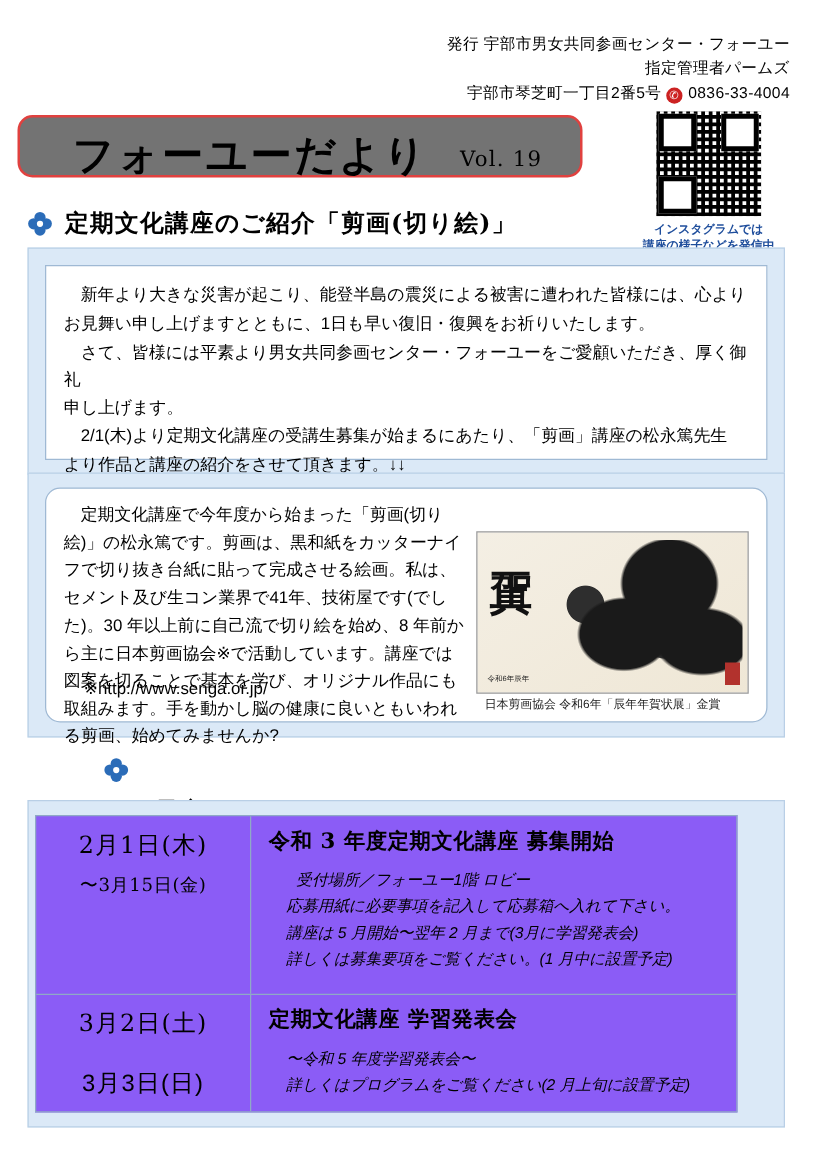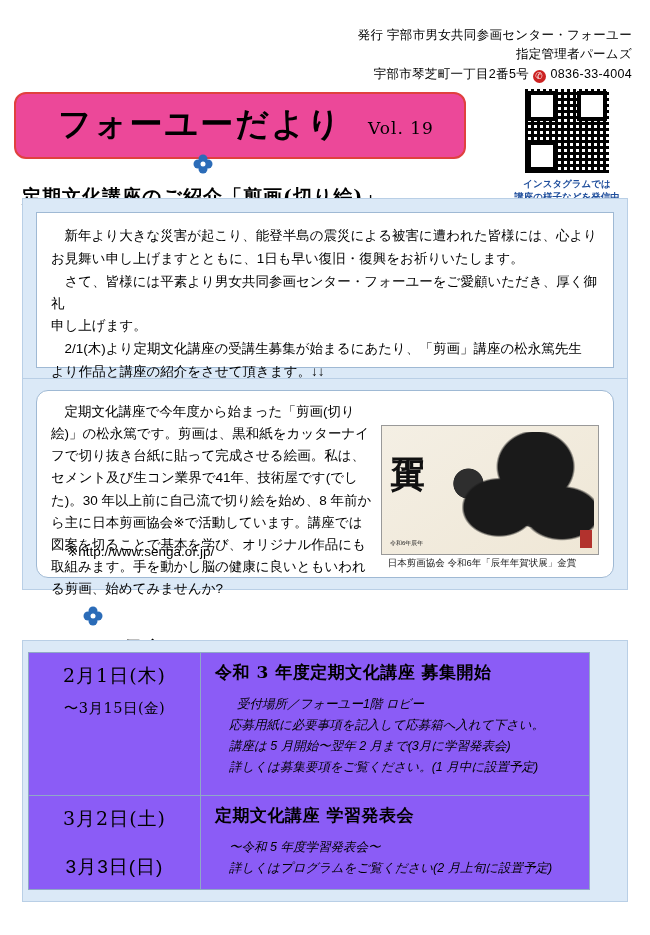--- a/index.html
+++ b/index.html
@@ -47,24 +47,24 @@
     vertical-align: -1px;
     margin-right: 1px;
   }
 
   
   .title-box {
     position: absolute;
     left: 14px;
     top: 92px;
     width: 452px;
-    height: 67px;
+    height: 50px;
     border: 2px solid #e0413f;
     border-radius: 12px;
-    background: #ec4899;
+    background: #737373;
     box-sizing: border-box;
   }
   .title-main {
     position: absolute;
     left: 42px;
     top: 8px;
     font-family: "DejaVu Serif", "Liberation Serif", serif;
     font-weight: bold;
     font-size: 33px;
     letter-spacing: 2px;
@@ -157,21 +157,21 @@
     background: #ffffff;
     border-radius: 50%;
     transform: translate(-50%,-50%);
   }
   .section-title {
     font-family: "DejaVu Serif", "Liberation Serif", serif;
     font-weight: bold;
     font-size: 19px;
     letter-spacing: 1px;
   }
-  .section-head.h1 { top: 154px; flex-direction: column; }
+  .section-head.h1 { top: 166px; }
   .section-head.h2 { top: 606px; flex-direction: column; }
 
   
   .blue-panel {
     position: absolute;
     left: 22px;
     width: 606px;
     background: #dbe9f7;
     border: 1px solid #b9cfe6;
     box-sizing: border-box;

